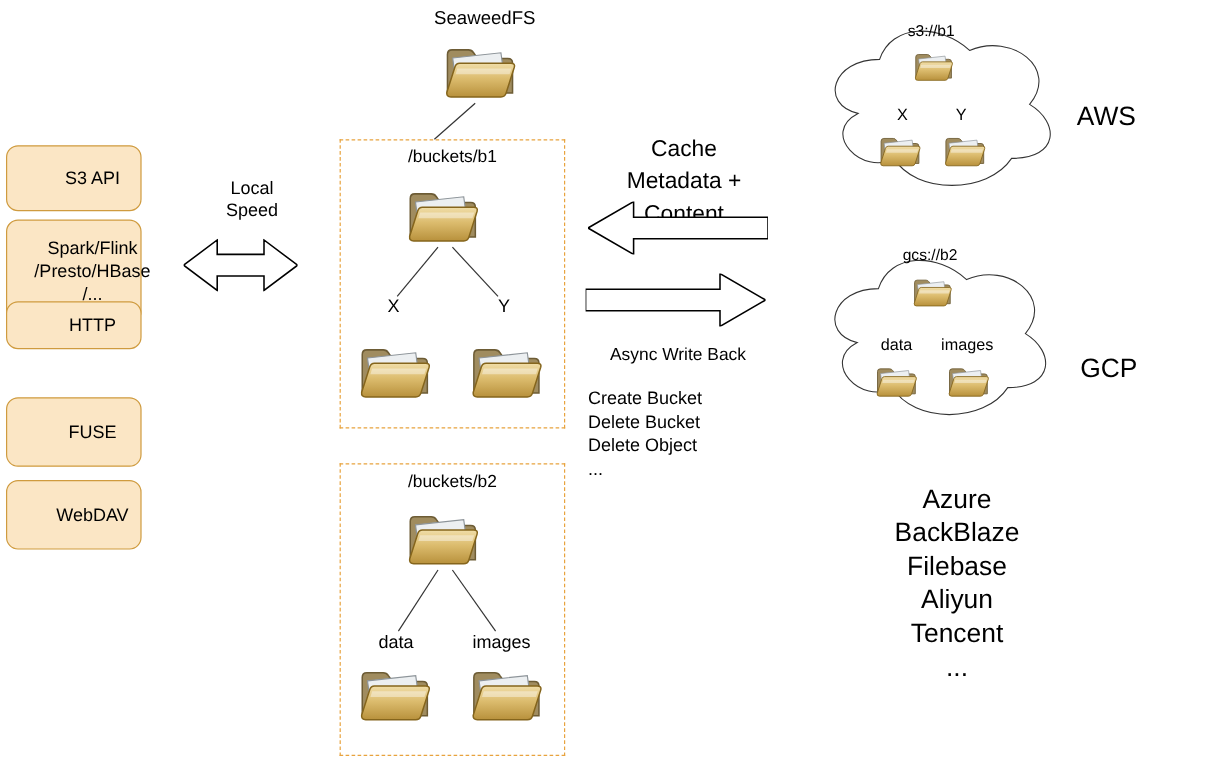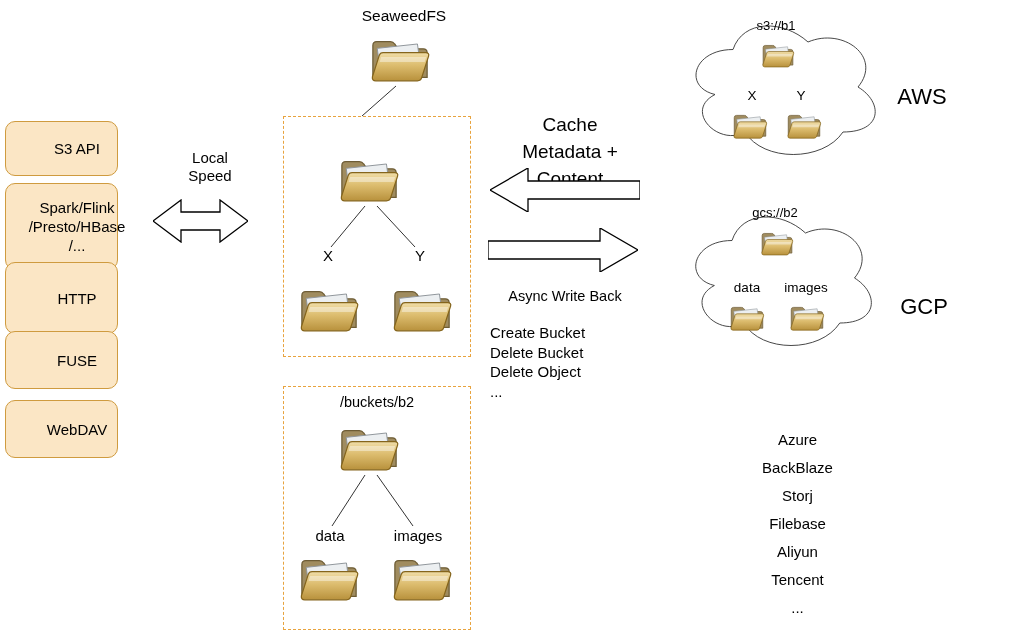--- a/index.html
+++ b/index.html
@@ -14,21 +14,21 @@
     display:flex;align-items:center;justify-content:center;
     font-size:15px;line-height:19px;text-align:center;box-sizing:border-box;padding-left:31px;
   }
   .dashed-panel{
     position:absolute;border:1.6px dashed #e8a33e;box-sizing:border-box;background:transparent;
   }
   .lbl{position:absolute;font-size:15px;line-height:18px;}
   .lbl-sm{position:absolute;font-size:13.5px;line-height:16px;}
   .big-name{position:absolute;font-size:22px;line-height:26px;}
   .ops{position:absolute;font-size:15px;line-height:19.5px;text-align:left;}
-  .providers{position:absolute;font-size:15px;line-height:28px;text-align:center;margin-top:24px;}
+  .providers{position:absolute;font-size:22px;line-height:28px;text-align:center;}
   .overlay{position:absolute;left:0;top:0;pointer-events:none;}
   svg.shape{position:absolute;display:block;}
   .folder-lg{width:62px;height:54px;}
   .folder-sm{width:34px;height:30px;}
   .folder-sm2{width:36px;height:31px;}
 </style>
 </head>
 <body>
 
 <div class="canvas">
@@ -63,36 +63,37 @@
       <line x1="784" y1="70" x2="801" y2="88"></line>
       <line x1="772" y1="258" x2="751" y2="280"></line>
       <line x1="783" y1="258" x2="806" y2="280"></line>
     </g>
   </svg>
 
   <div class="client-box pre" style="top:121px;height:55px"><span>S3 API</span></div>
   <div class="client-box pre" style="top:183px;height:87px"><span>Spark/Flink
 /Presto/HBase
 /...</span></div>
-  <div class="client-box pre" style="top:262px;height:72px"><span>HTTP</span></div>
+  <div class="client-box pre" style="top:251px;height:40px"><span>HTTP</span></div>
   <div class="client-box pre" style="top:331px;height:58px"><span>FUSE</span></div>
   <div class="client-box pre" style="top:400px;height:58px"><span>WebDAV</span></div>
 
   <div class="lbl pre center" style="left:168px;top:149px;width:84px">Local
 Speed</div>
   <svg class="shape" style="left:153px;top:199px" width="95" height="44" viewBox="0 0 95 44">
     <polygon points="0,22 28,1 28,13 67,13 67,1 95,22 67,43 67,31 28,31 28,43" fill="#ffffff" stroke="#000" stroke-width="1.3"></polygon>
   </svg>
 
   <div class="lbl center" style="left:344px;top:7px;width:120px;font-size:15.5px">SeaweedFS</div>
   <svg class="shape folder-lg" style="left:369px;top:32px">
       <use href="#icon-folder"></use>
     </svg>
 
   <div class="dashed-panel" style="left:283px;top:116px;width:188px;height:241px"></div>
+  <div class="lbl center" style="left:283px;top:122px;width:188px;font-size:14.5px">/buckets/b1</div>
   <svg class="shape folder-lg" style="left:338px;top:152px">
       <use href="#icon-folder"></use>
     </svg>
   <div class="lbl center" style="left:314px;top:247px;width:28px">X</div>
   <div class="lbl center" style="left:406px;top:247px;width:28px">Y</div>
   <svg class="shape folder-lg" style="left:298px;top:282px">
       <use href="#icon-folder"></use>
     </svg>
   <svg class="shape folder-lg" style="left:391px;top:282px">
       <use href="#icon-folder"></use>
@@ -158,20 +159,19 @@
       <use href="#icon-folder"></use>
     </svg>
   <svg class="shape folder-sm2" style="left:789px;top:302px">
       <use href="#icon-folder"></use>
     </svg>
   <div class="big-name center" style="left:886px;top:294px;width:76px">GCP</div>
 
   <div class="providers" style="left:715px;top:402px;width:165px">
     <div>Azure</div>
     <div>BackBlaze</div>
-    <div>Storj</div>
     <div>Filebase</div>
     <div>Aliyun</div>
     <div>Tencent</div>
     <div>...</div>
   </div>
 
 </div>
 
 </body></html>

